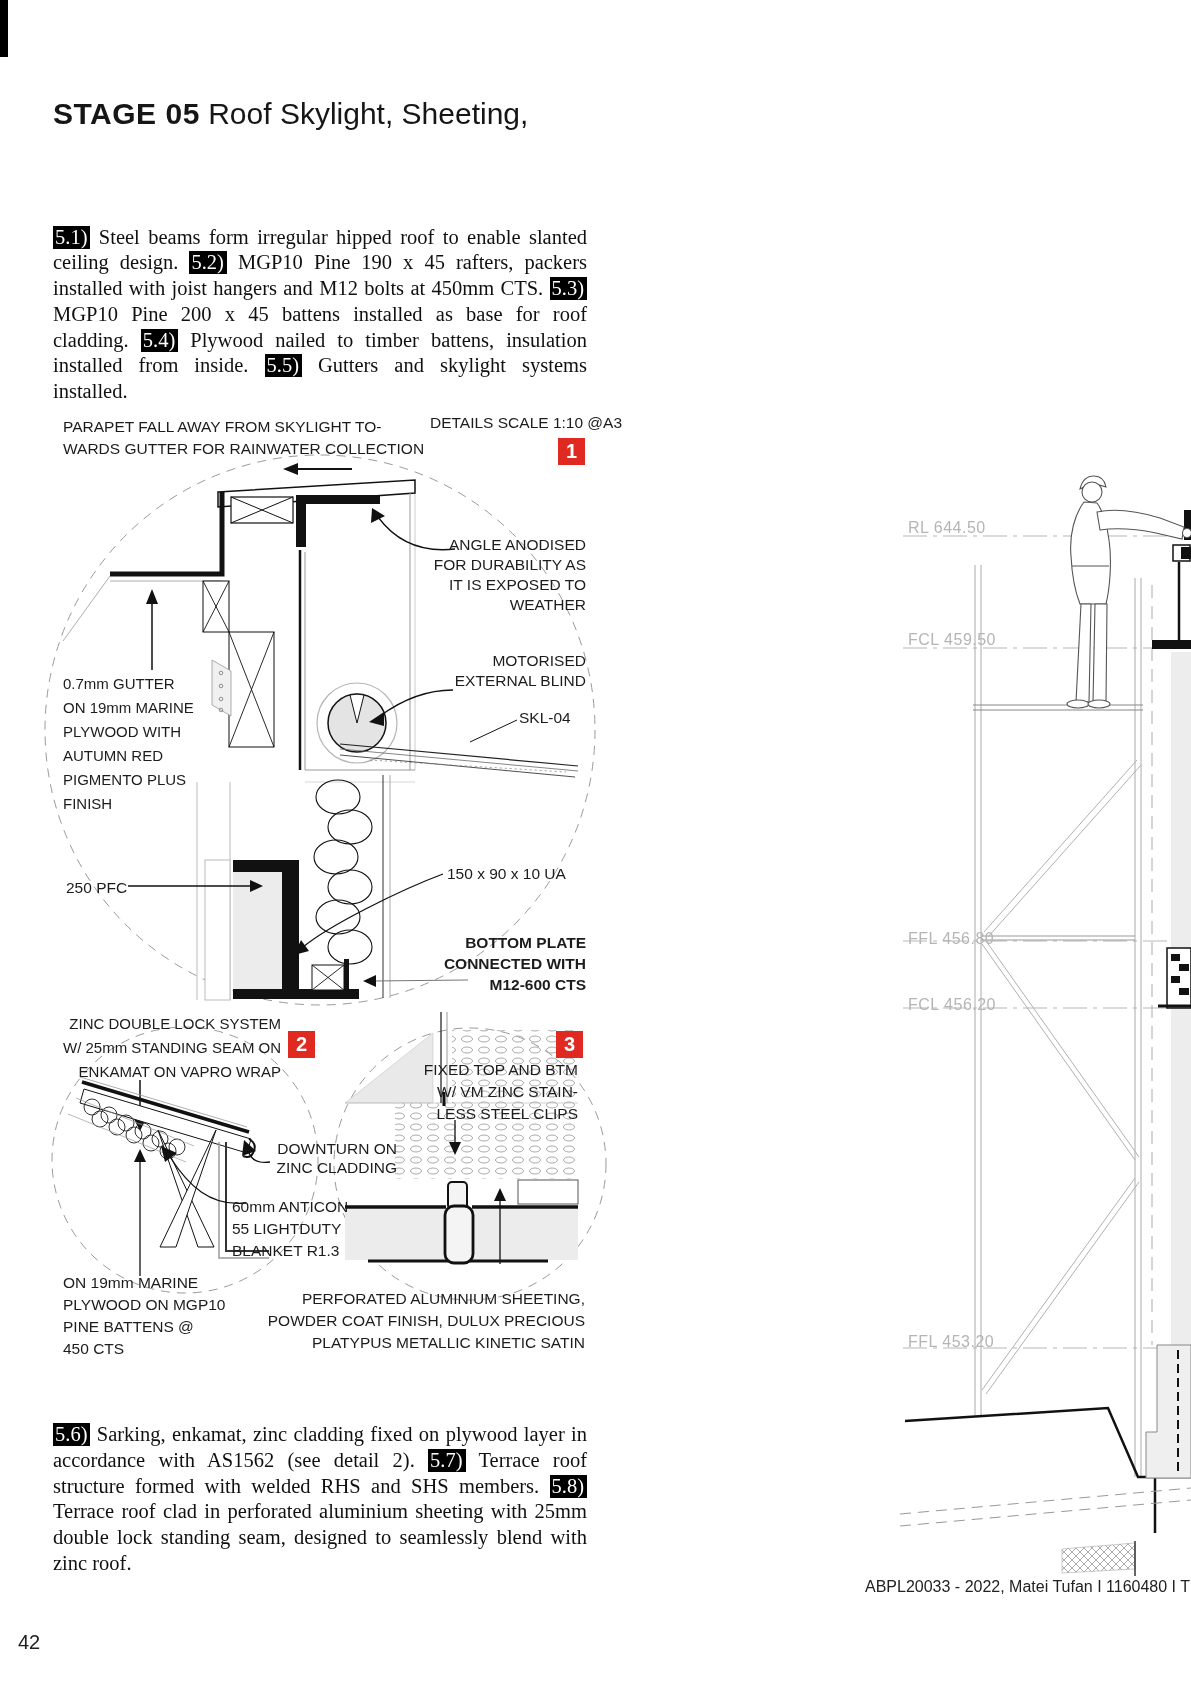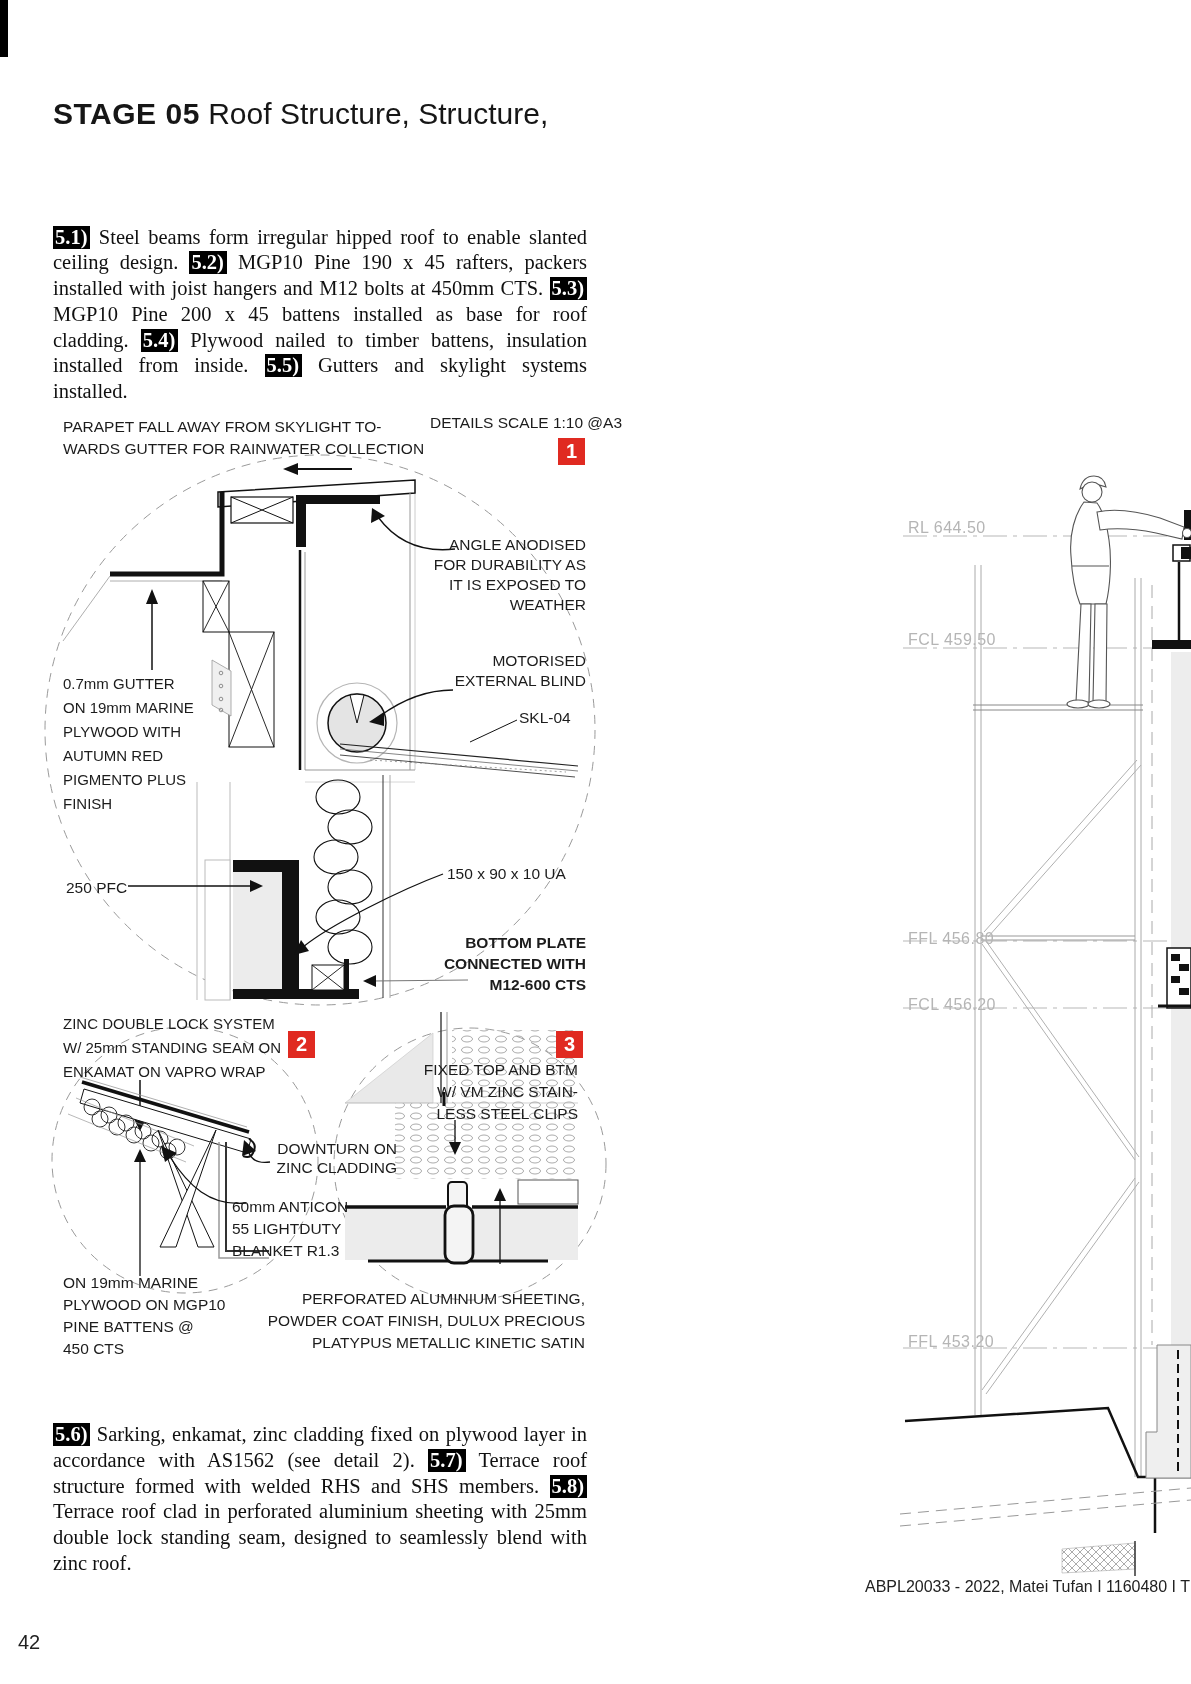--- a/index.html
+++ b/index.html
@@ -3,21 +3,21 @@
 <meta charset="utf-8">
 <style>
   html,body{margin:0;padding:0;background:#888;}
   .page{position:relative;width:1191px;height:1684px;background:#ffffff;overflow:hidden;
         font-family:"Liberation Sans",sans-serif;margin:0 auto;}
   .corner-mark{position:absolute;left:0;top:0;width:8px;height:57px;background:#000;}
   .title{position:absolute;left:53px;top:94px;width:580px;font-size:30px;line-height:39px;color:#161616;}
   .title .stage{font-weight:bold;letter-spacing:.5px;}
   .bodytext{position:absolute;left:53px;width:534px;font-family:"Liberation Serif",serif;
             font-size:20.5px;line-height:25.8px;text-align:justify;color:#101010;}
-  .bodytext .tag{background:#000;color:#fff;font-weight:bold;padding:0 3px 1px 2px;}
+  .bodytext .tag{background:#000;color:#fff;font-weight:normal;padding:0 3px 1px 2px;}
   .lbl{position:absolute;font-size:15.5px;line-height:21px;color:#1c1c1c;white-space:pre-line;}
   .lbl.rt{text-align:right;}
   .lbl.small{font-size:15px;line-height:24px;}
   .lbl.lh22{line-height:22px;}
   .lbl.lh19{line-height:19px;}
   .lbl.lh20{line-height:20px;}
   .level-lbl{position:absolute;left:908px;font-size:16px;color:#b5b5b5;letter-spacing:.5px;white-space:nowrap;}
   .badge{position:absolute;width:27px;height:27px;background:var(--accent,#e02a21);color:#fff;
          font-weight:bold;font-size:20px;text-align:center;line-height:27px;}
   .footer-credit{position:absolute;left:865px;top:1578px;font-size:16px;color:#222;white-space:nowrap;}
@@ -251,21 +251,21 @@
       <line x1="1178" y1="1350" x2="1178" y2="1472" stroke="#111" stroke-width="2" stroke-dasharray="9 5"></line>
       <line x1="900" y1="1514" x2="1191" y2="1488" stroke="#999" stroke-width="1" stroke-dasharray="11 7"></line>
       <line x1="900" y1="1526" x2="1191" y2="1500" stroke="#999" stroke-width="1" stroke-dasharray="11 7"></line>
 
       <polygon points="1062,1549 1135,1543 1135,1569 1062,1573" fill="url(#hatch)" stroke="#999" stroke-width="0.5"></polygon>
       <line x1="1135" y1="1541" x2="1135" y2="1576" stroke="#333" stroke-width="1.5"></line>
     </g>
   </svg>
 
   <div class="title">
-    <div><span class="stage">STAGE 05</span> <span>Roof Structure, Structure,</span></div>
+    <div><span class="stage">STAGE 05</span> <span>Roof Skylight, Sheeting,</span></div>
   </div>
 
   <p class="bodytext" style="top:204px;">
     <span class="tag">5.1)</span>
     <span>Steel beams form irregular hipped roof to enable slanted ceiling design.</span>
     <span class="tag">5.2)</span>
     <span>MGP10 Pine 190 x 45 rafters, packers installed with joist hangers and M12 bolts at 450mm CTS.</span>
     <span class="tag">5.3)</span>
     <span>MGP10 Pine 200 x 45 battens installed as base for roof cladding.</span>
     <span class="tag">5.4)</span>
@@ -291,21 +291,21 @@
 PLYWOOD WITH
 AUTUMN RED
 PIGMENTO PLUS
 FINISH</div>
   <div class="lbl" style="left:66px;top:877px;">250 PFC</div>
   <div class="lbl" style="left:447px;top:863px;">150 x 90 x 10 UA</div>
   <div class="lbl rt" style="right:605px;top:932px;font-weight:bold;">BOTTOM PLATE
 CONNECTED WITH
 M12-600 CTS</div>
 
-  <div class="lbl small" style="left:63px;top:1012px;">ZINC DOUBLE LOCK SYSTEM
+  <div class="lbl small" style="left:63px;top:1012px;text-align:right;">ZINC DOUBLE LOCK SYSTEM
 W/ 25mm STANDING SEAM ON
 ENKAMAT ON VAPRO WRAP</div>
   <div class="badge" style="left:288px;top:1031px;">2</div>
   <div class="badge" style="left:556px;top:1031px;">3</div>
   <div class="lbl rt lh19" style="right:794px;top:1139px;">DOWNTURN ON
 ZINC CLADDING</div>
   <div class="lbl lh22" style="left:232px;top:1196px;">60mm ANTICON
 55 LIGHTDUTY
 BLANKET R1.3</div>
   <div class="lbl lh22" style="left:63px;top:1272px;">ON 19mm MARINE

